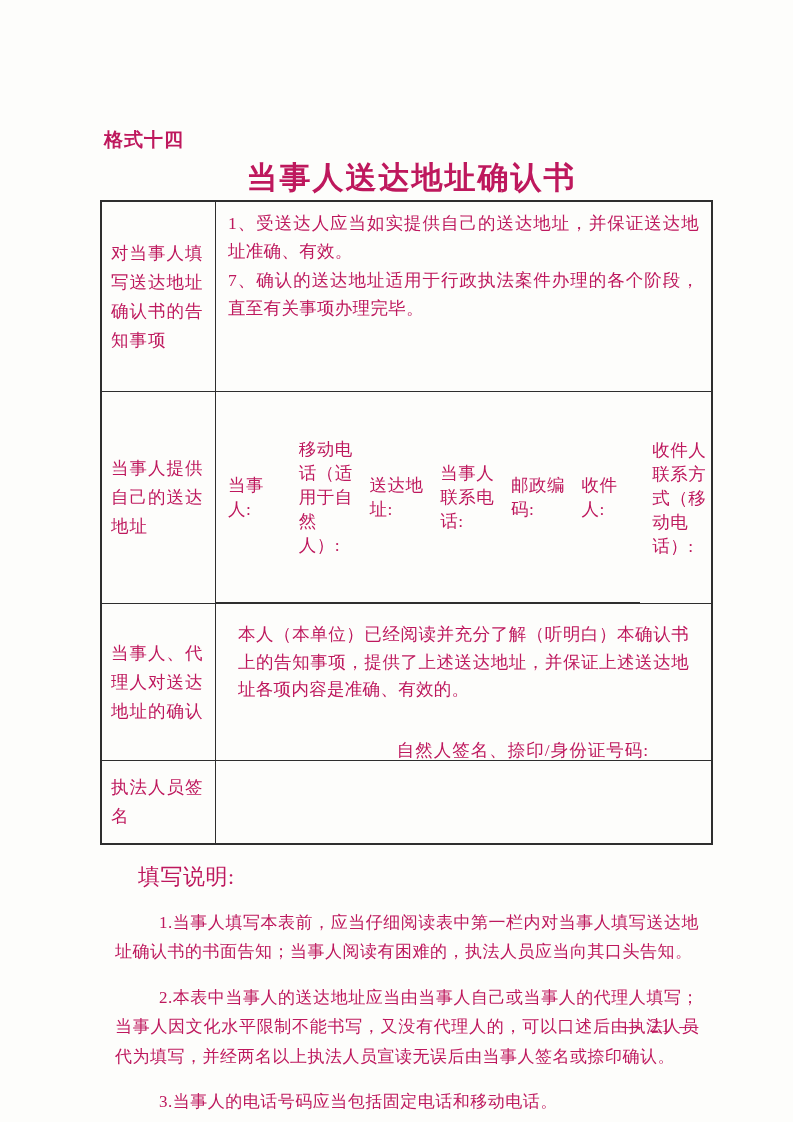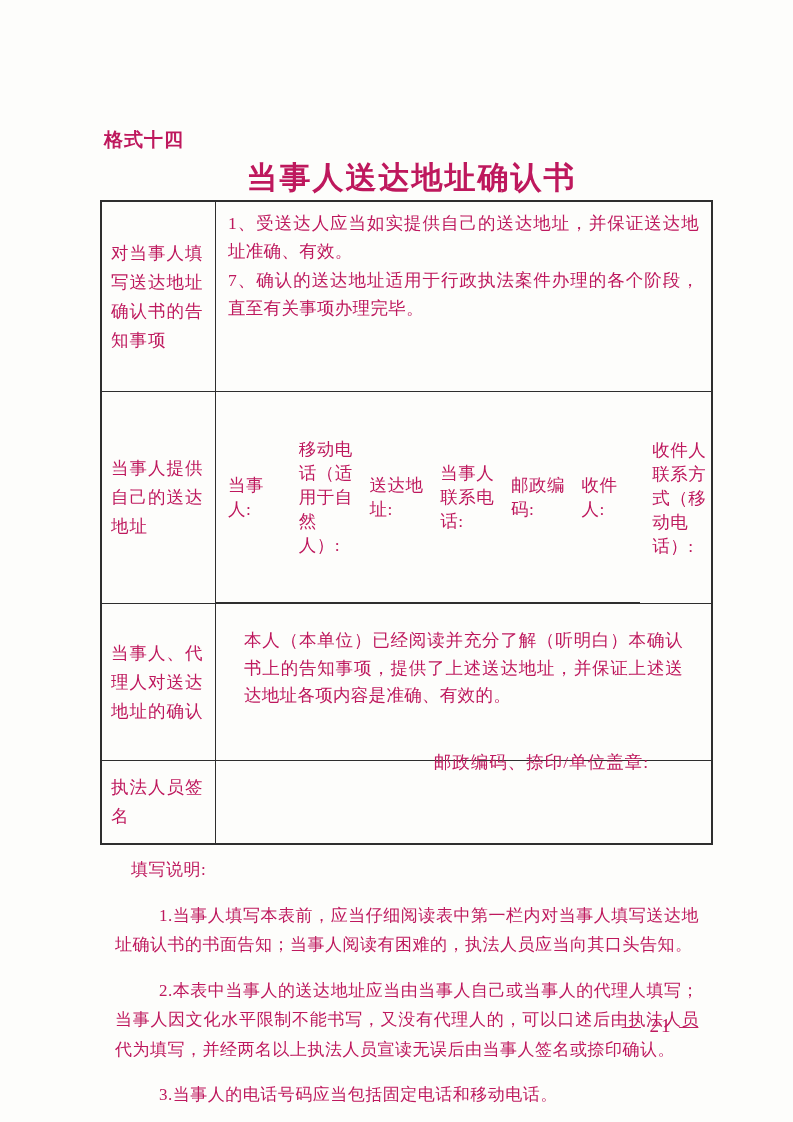--- a/index.html
+++ b/index.html
@@ -101,21 +101,21 @@
   }
   .field-row:last-child { border-bottom: none; }
   .confirm-cell {
     padding: 7px 12px 0 12px;
     display: flex;
     flex-direction: column;
     height: 100%;
     box-sizing: border-box;
   }
   .confirm-statement {
-    margin: 16px;
+    margin: 10px;
     font-size: 17.5px;
     line-height: 27.5px;
     text-align: justify;
     letter-spacing: 0.3px;
   }
   .signature-line {
     margin-top: 24px;
     text-align: right;
     padding-right: 50px;
     font-size: 17.5px;
@@ -128,23 +128,23 @@
     font-size: 17.5px;
     letter-spacing: 2px;
   }
   .notes {
     position: absolute;
     left: 99px;
     top: 851px;
     width: 616px;
   }
   .notes-title {
-    margin: 4px;
+    margin: 11px;
     text-indent: 28px;
-    font-size: 17px;
+    font-size: 22px;
     line-height: 29.5px;
     letter-spacing: 0.5px;
   }
   .note-item {
     margin: 16px;
     text-indent: 44px;
     font-size: 17px;
     line-height: 29.5px;
     text-align: justify;
     letter-spacing: 0.5px;
@@ -188,21 +188,21 @@
         <div class="field-row">邮政编码:</div>
         <div class="field-row">收件人:</div>
         <div class="field-row">收件人联系方式（移动电话）:</div>
       </div>
     </div>
 
     <div class="t-row t-row-3">
       <div class="t-left">当事人、代理人对送达地址的确认</div>
       <div class="t-right confirm-cell">
         <p class="confirm-statement">本人（本单位）已经阅读并充分了解（听明白）本确认书上的告知事项，提供了上述送达地址，并保证上述送达地址各项内容是准确、有效的。</p>
-        <div class="signature-line">邮政编码、捺印/单位盖章:</div>
+        <div class="signature-line">自然人签名、捺印/身份证号码:</div>
       </div>
     </div>
 
     <div class="t-row t-row-4">
       <div class="t-left">执法人员签名</div>
       <div class="t-right"></div>
     </div>
 
   </div>
 

